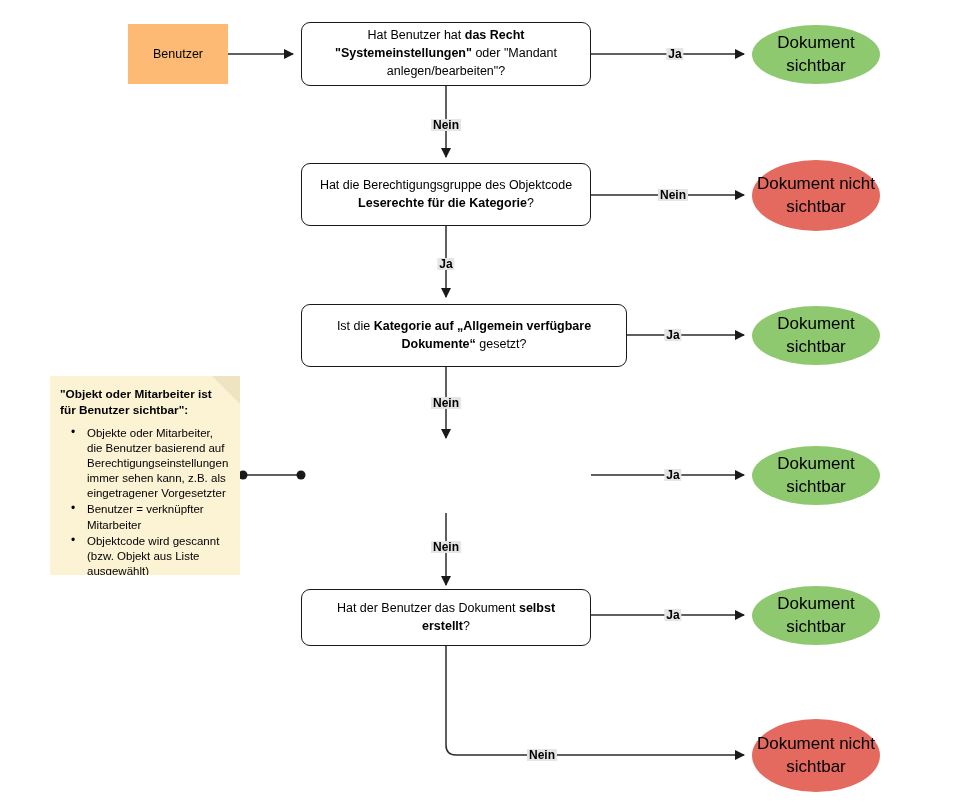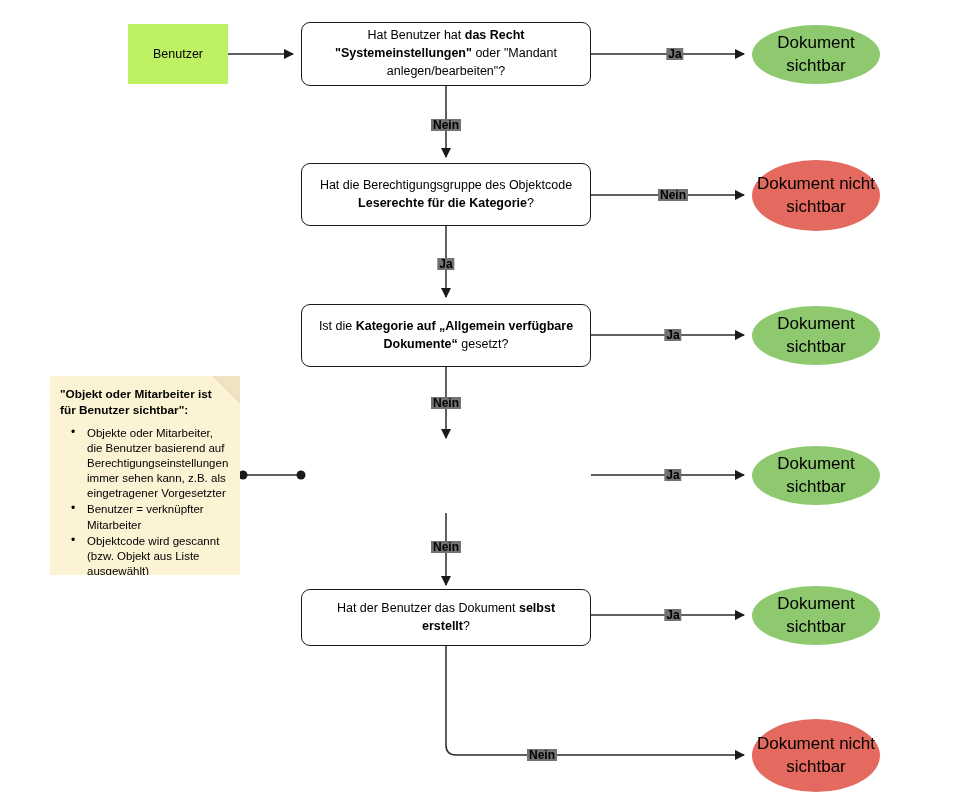--- a/index.html
+++ b/index.html
@@ -32,21 +32,21 @@
   .node {
     position: absolute;
     box-sizing: border-box;
     display: flex;
     align-items: center;
     justify-content: center;
     text-align: center;
   }
 
   .hexagon {
-    background: #bef264;
+    background: #fdba74;
   }
   .hexagon .hex-label {
     position: absolute;
     left: 0; right: 0;
     top: 50%;
     transform: translateY(-50%);
     text-align: center;
     font-size: 12.5px;
     color: #000000;
   }
@@ -117,21 +117,21 @@
     top: -1px;
     font-size: 12px;
   }
 
   
   .edge-label {
     position: absolute;
     font-size: 12px;
     font-weight: bold;
     color: #000000;
-    background: #737373;
+    background: #e5e5e5;
     padding: 0 2px;
     white-space: nowrap;
     transform: translate(-50%, -50%);
     line-height: 1;
   }
 </style>
 </head>
 <body>
 
 <div id="canvas">
@@ -185,21 +185,21 @@
   </div>
 
   <div class="node decision" style="left:301px; top:22px; width:290px; height:64px;">
     <span class="txt"><span>Hat Benutzer hat </span><b>das Recht "Systemeinstellungen"</b><span> oder "Mandant anlegen/bearbeiten"?</span></span>
   </div>
 
   <div class="node decision" style="left:301px; top:163px; width:290px; height:63px;">
     <span class="txt"><span>Hat die Berechtigungsgruppe des Objektcode </span><b>Leserechte für die Kategorie</b><span>?</span></span>
   </div>
 
-  <div class="node decision" style="left:301px; top:304px; width:290px; height:63px;">
+  <div class="node decision" style="left:301px; top:304px; width:326px; height:63px;">
     <span class="txt"><span>Ist die </span><b>Kategorie auf „Allgemein verfügbare Dokumente“</b><span> gesetzt?</span></span>
   </div>
 
 
   <div class="node decision" style="left:301px; top:589px; width:290px; height:57px;">
     <span class="txt"><span>Hat der Benutzer das Dokument </span><b>selbst erstellt</b><span>?</span></span>
   </div>
 
   <div class="node terminator term-green" style="left:752px; top:25px; width:128px; height:59px;">
     <span>Dokument sichtbar</span>

